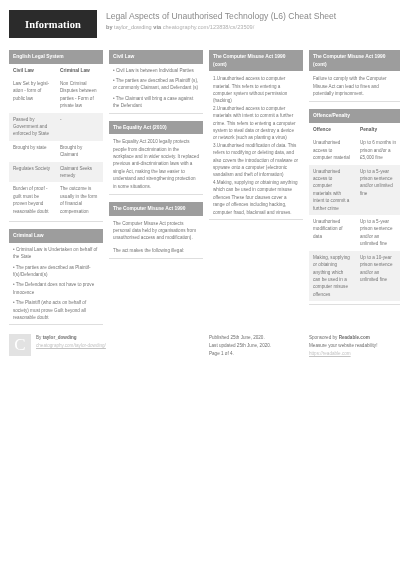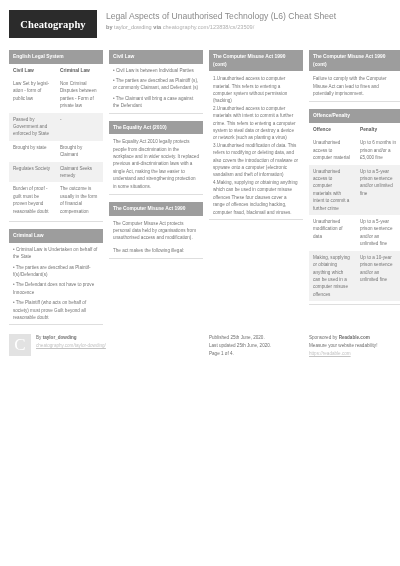--- a/index.html
+++ b/index.html
@@ -133,21 +133,21 @@
   .foot-text .strong { color: #6f6f6f; font-weight: bold; }
   .foot-text .dark { color: #6f6f6f; }
   .foot-text .link { color: #c2c2c2; }
 </style>
 </head>
 <body>
 
 <div class="page">
 
   <div class="header">
-    <div class="logo">Cheatography</div>
+    <div class="logo">Information</div>
     <div class="title-block">
       <div class="sheet-title">Legal Aspects of Unauthorised Technology (L6) Cheat Sheet</div>
       <div class="byline">
         <b>by</b>
         <span>taylor_dowding</span>
         <b>via</b>
         <a href="#" class="link">cheatography.com/123838/cs/23509/</a>
       </div>
     </div>
   </div>

